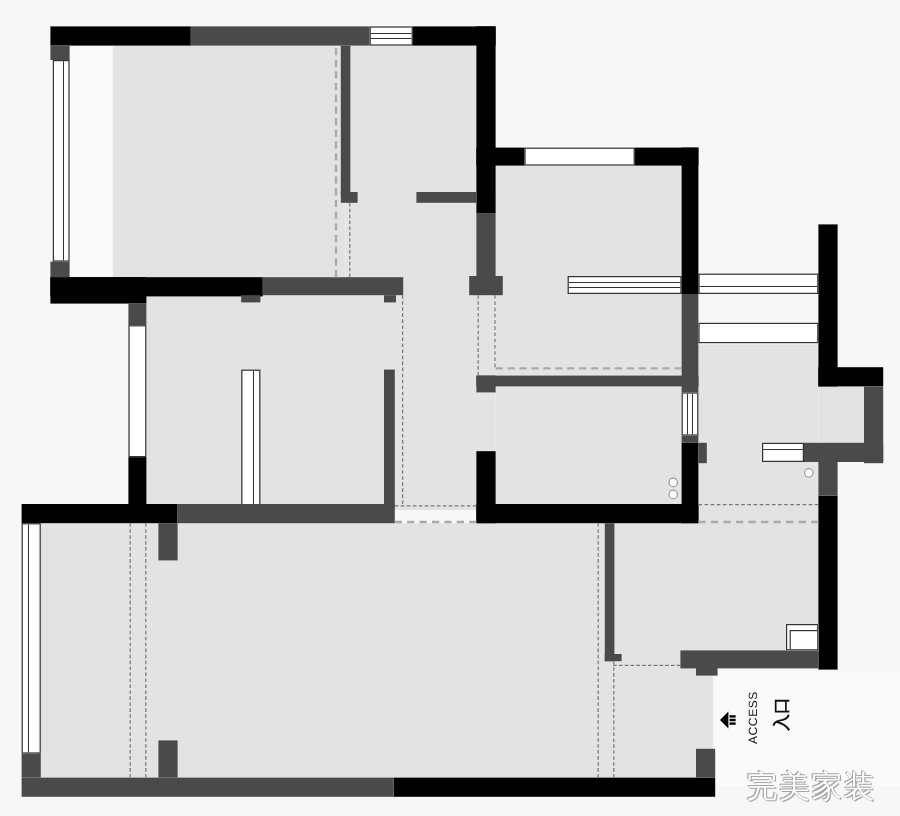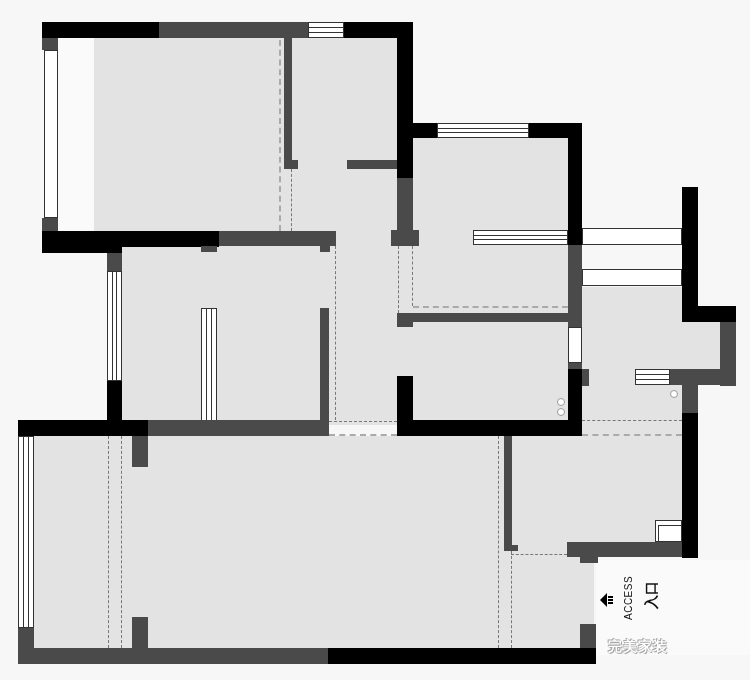--- a/index.html
+++ b/index.html
@@ -13,21 +13,21 @@
       linear-gradient(#fff 0 32%, #333 32% 36%, #fff 36% 64%, #333 64% 68%, #fff 68%); }
   .win.v { background:
       linear-gradient(90deg, #fff 0 32%, #333 32% 36%, #fff 36% 64%, #333 64% 68%, #fff 68%); }
   .dash-v { position:absolute; width:0; border-left:1px dashed #777; }
   .dash-h { position:absolute; height:0; border-top:1px dashed #777; }
   .dash-hg { position:absolute; height:0; border-top:2px dashed #aaa; }
   .white-pad { position:absolute; background:#fafafa; }
   .fixture-circle { position:absolute; width:8px; height:8px; border-radius:50%; background:#fff; border:1px solid #999; box-sizing:border-box; }
   .access-text { position:absolute; left:610px; top:596px; transform:rotate(-90deg); transform-origin:left top; font-size:10px; color:#111; letter-spacing:0.5px; white-space:nowrap; }
   .arrow { position:absolute; left:600px; top:592px; width:18px; height:16px; }
-  .watermark { position:absolute; left:608px; top:638px; font-size:14px; color:#fff; text-shadow: 0 0 1px #888, 1px 1px 0 #aaa, -1px -1px 0 #aaa; letter-spacing:1px;font-weight:bold; }
+  .watermark { position:absolute; left:622px; top:638px; font-size:26px; color:#fff; text-shadow: 0 0 1px #888, 1px 1px 0 #aaa, -1px -1px 0 #aaa; letter-spacing:1px; }
 </style>
 </head>
 <body>
 
 <div class="plan">
 
   <div class="floor" style="left:58px;top:38px;width:230px;height:195px;"></div>
   <div class="white-pad" style="left:58px;top:38px;width:36px;height:193px;background:#fafafa;"></div>
   <div class="floor" style="left:292px;top:38px;width:106px;height:122px;"></div>
   <div class="floor" style="left:288px;top:160px;width:125px;height:265px;"></div>

